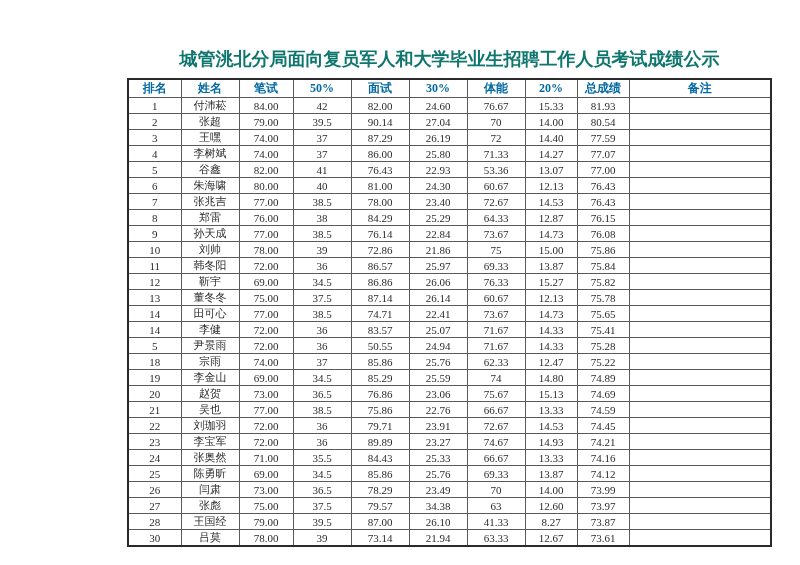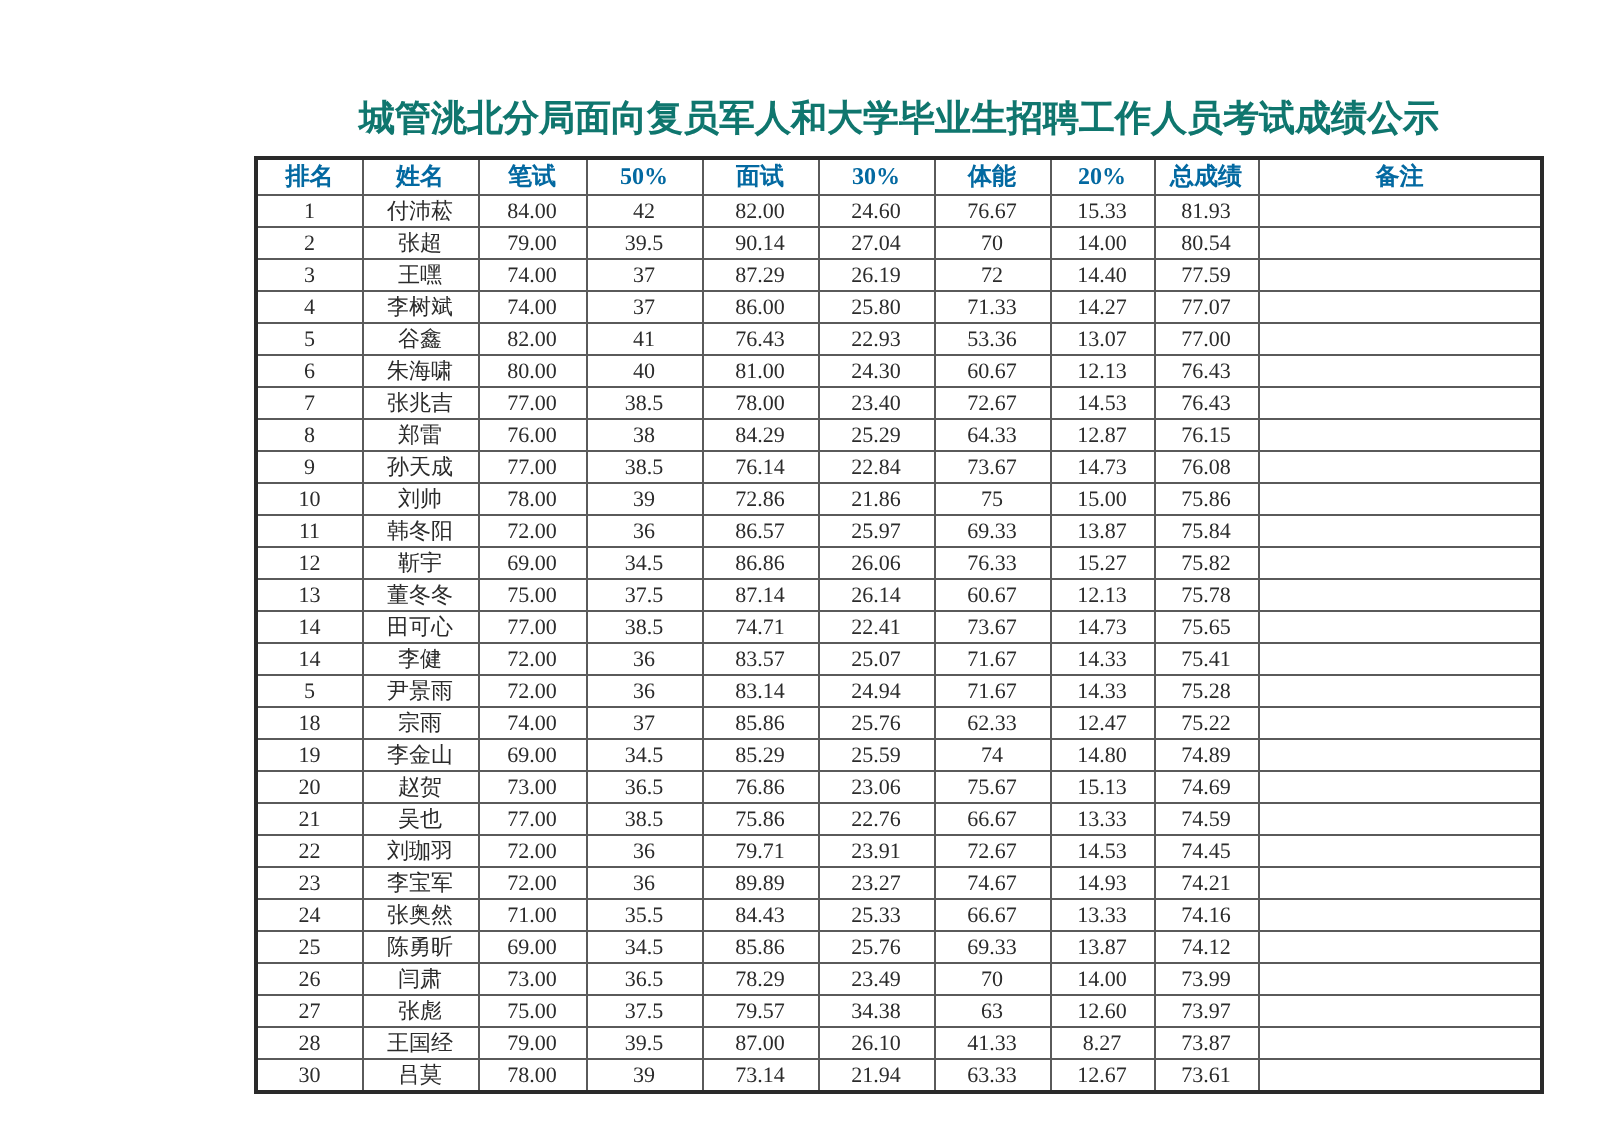--- a/index.html
+++ b/index.html
@@ -282,21 +282,21 @@
     <td>71.67</td>
     <td>14.33</td>
     <td>75.41</td>
     <td></td>
   </tr>
         <tr>
     <td>5</td>
     <td>尹景雨</td>
     <td>72.00</td>
     <td>36</td>
-    <td>83.14</td>
+    <td>50.55</td>
     <td>24.94</td>
     <td>71.67</td>
     <td>14.33</td>
     <td>75.28</td>
     <td></td>
   </tr>
         <tr>
     <td>18</td>
     <td>宗雨</td>
     <td>74.00</td>

